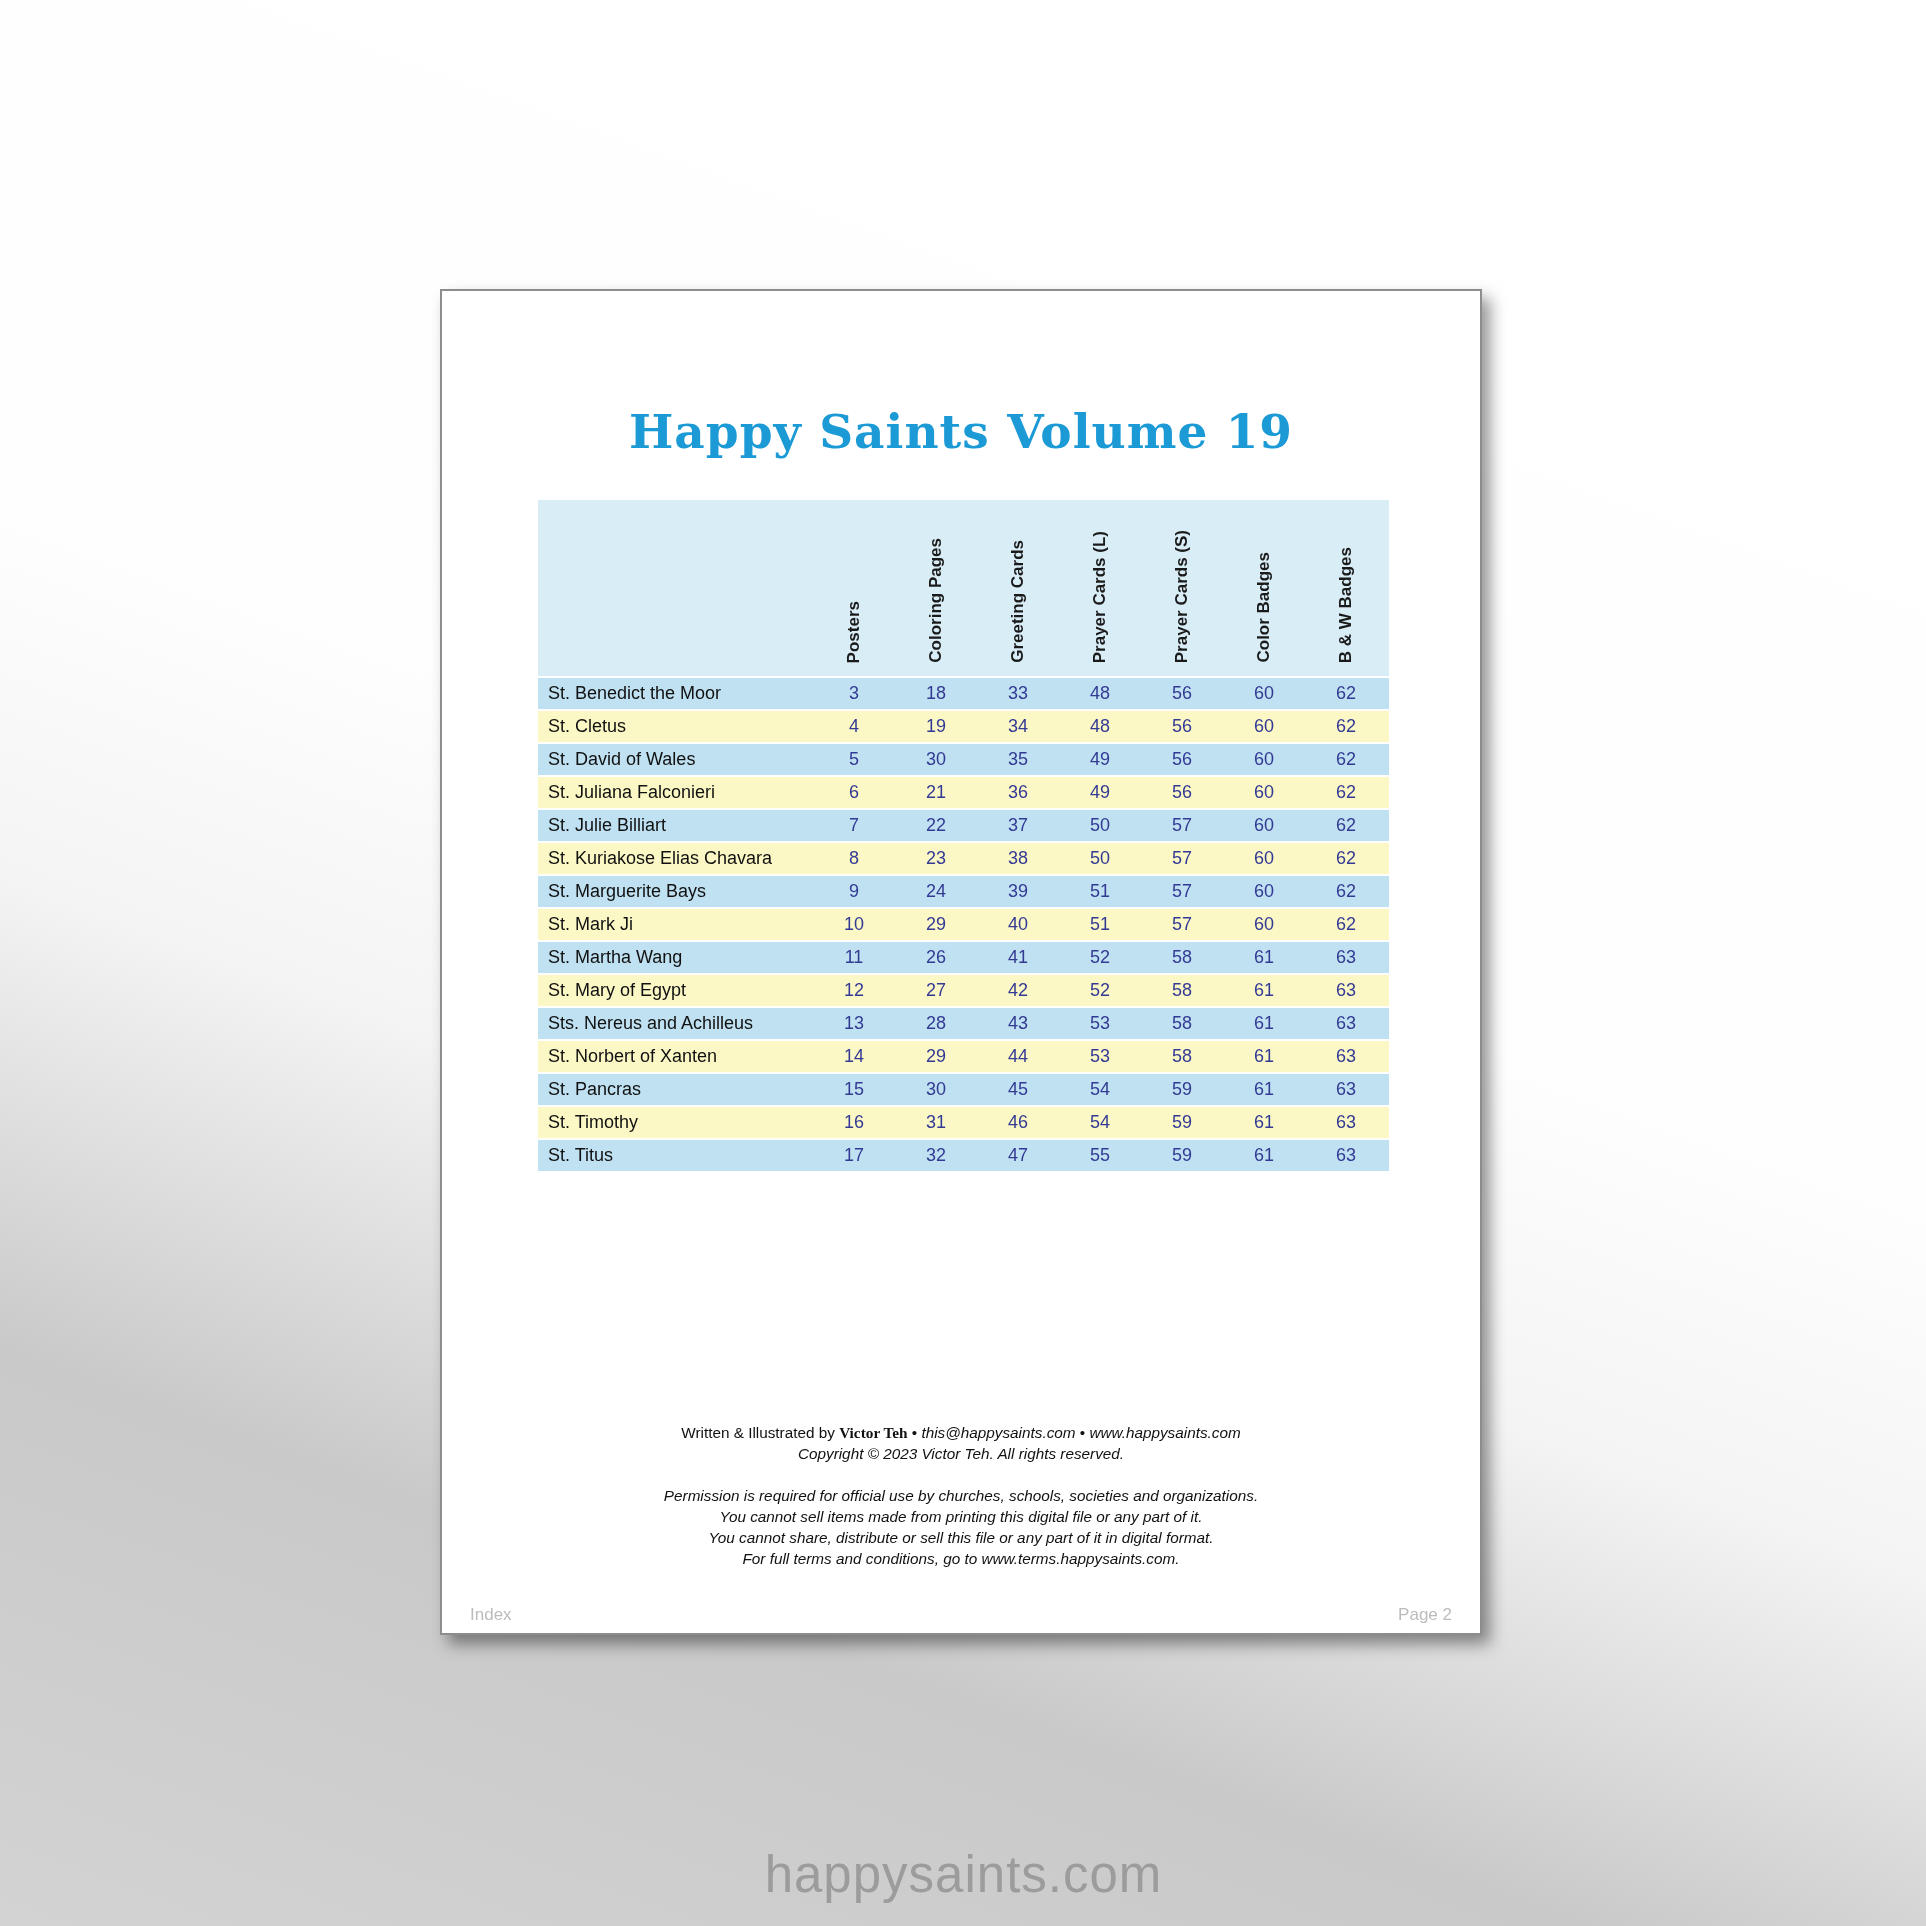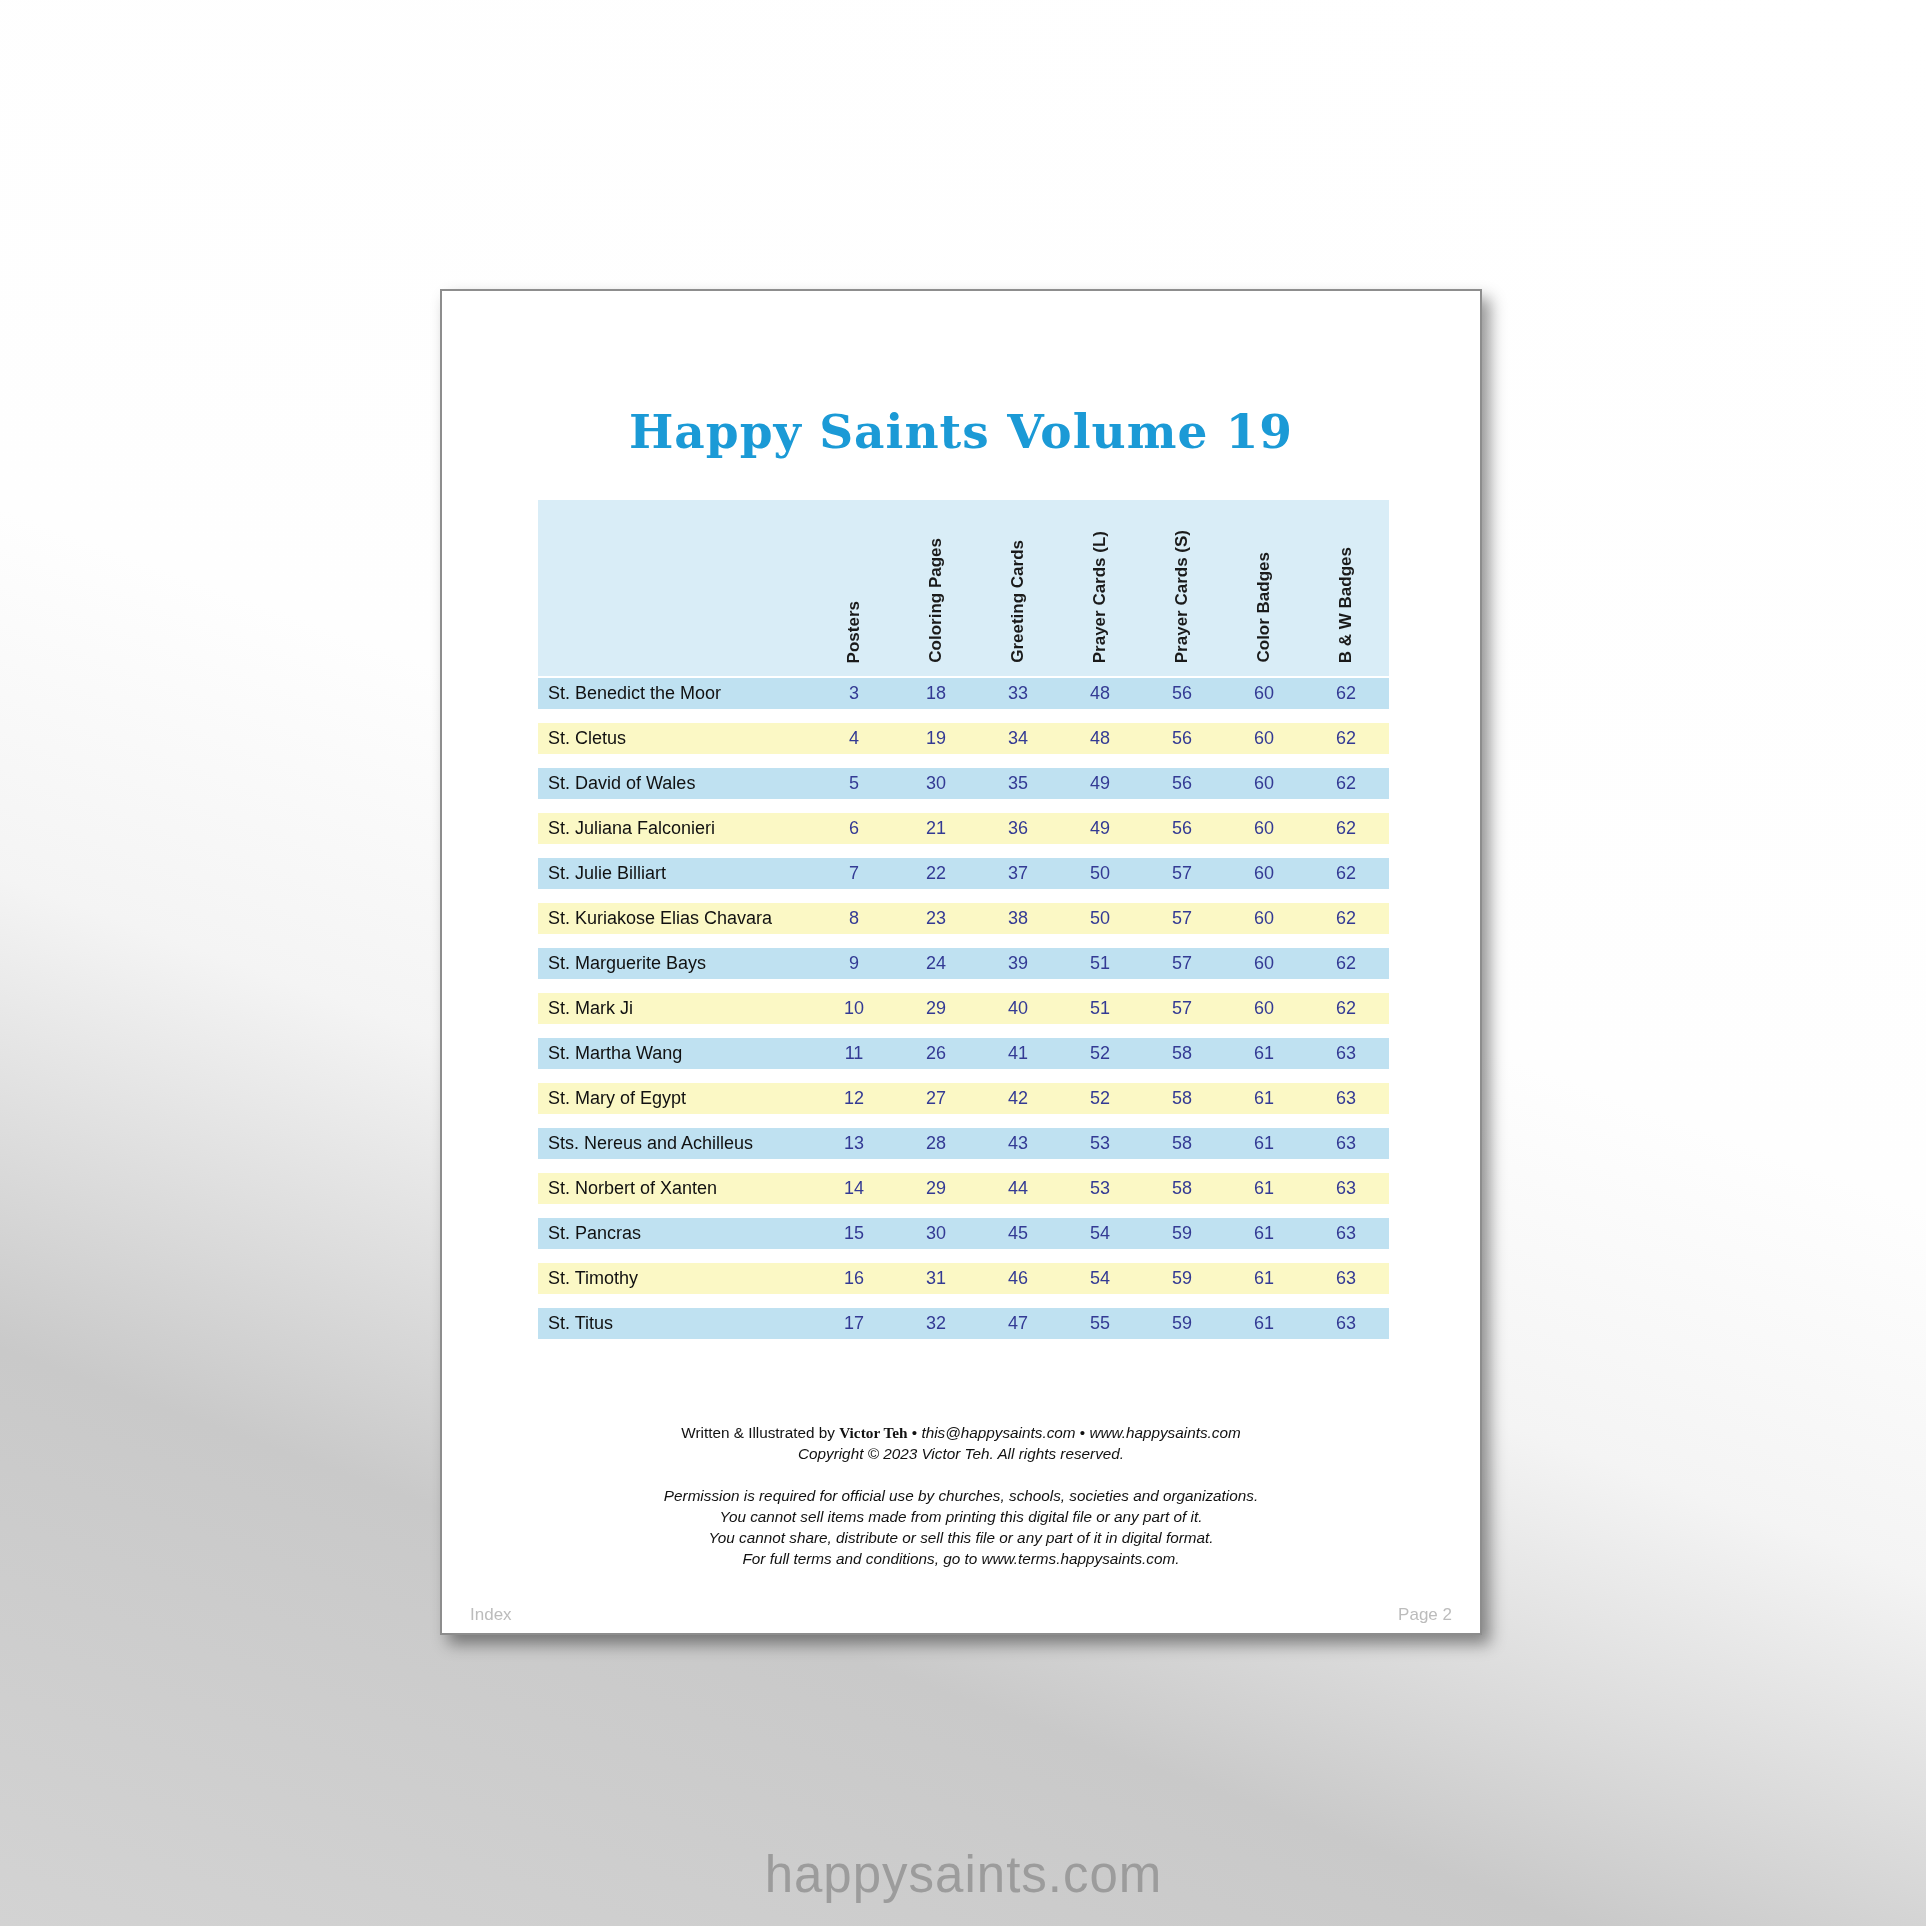--- a/index.html
+++ b/index.html
@@ -54,21 +54,21 @@
     transform: translateX(-50%) rotate(180deg);
     writing-mode: vertical-rl;
     font-weight: bold;
     font-size: 17px;
     color: #1a1a1a;
     white-space: nowrap;
   }
   .trow {
     display: flex;
     height: 31px;
-    margin-bottom: 14px;
+    margin-bottom: 2px;
     align-items: center;
   }
   .trow.blue   { background: #bfe1f1; }
   .trow.yellow { background: #fbf8c5; }
   .cell-name {
     width: 275px;
     padding-left: 10px;
     box-sizing: border-box;
     font-size: 18px;
     color: #111111;

